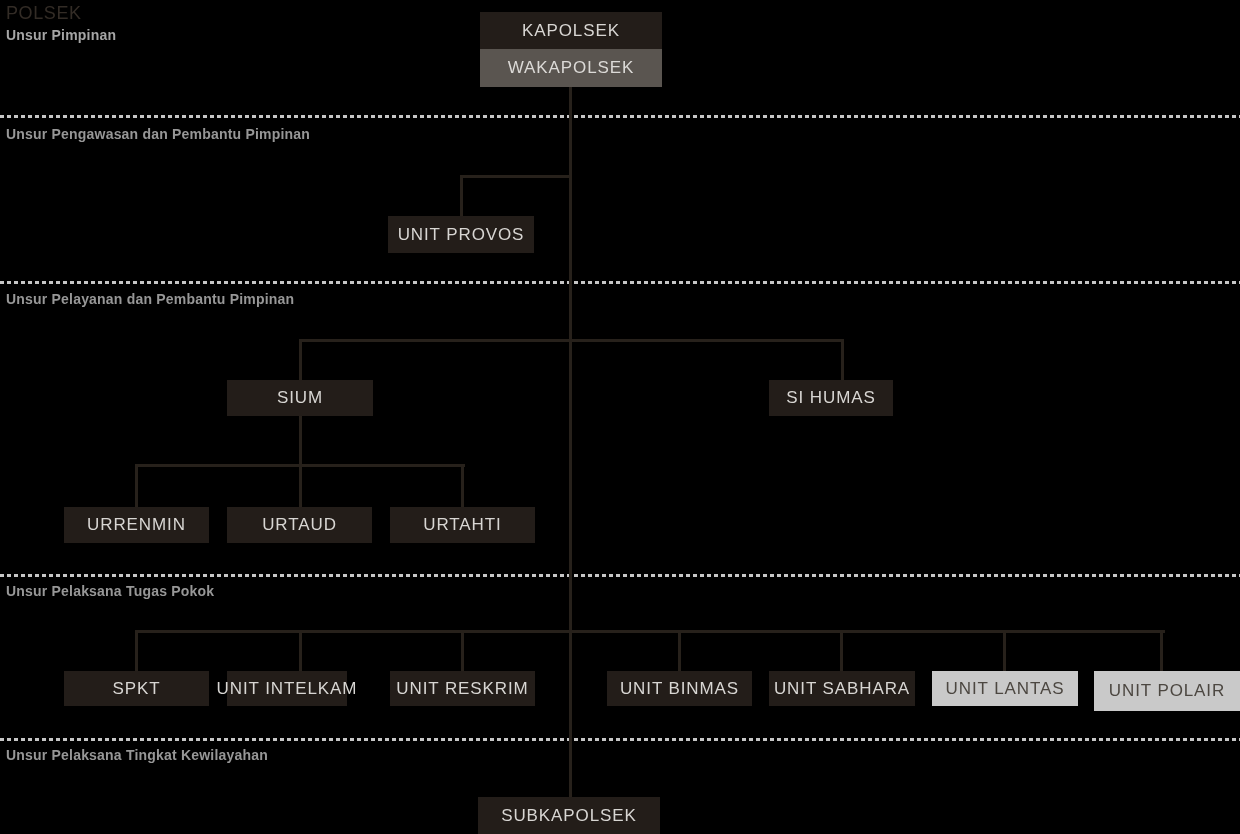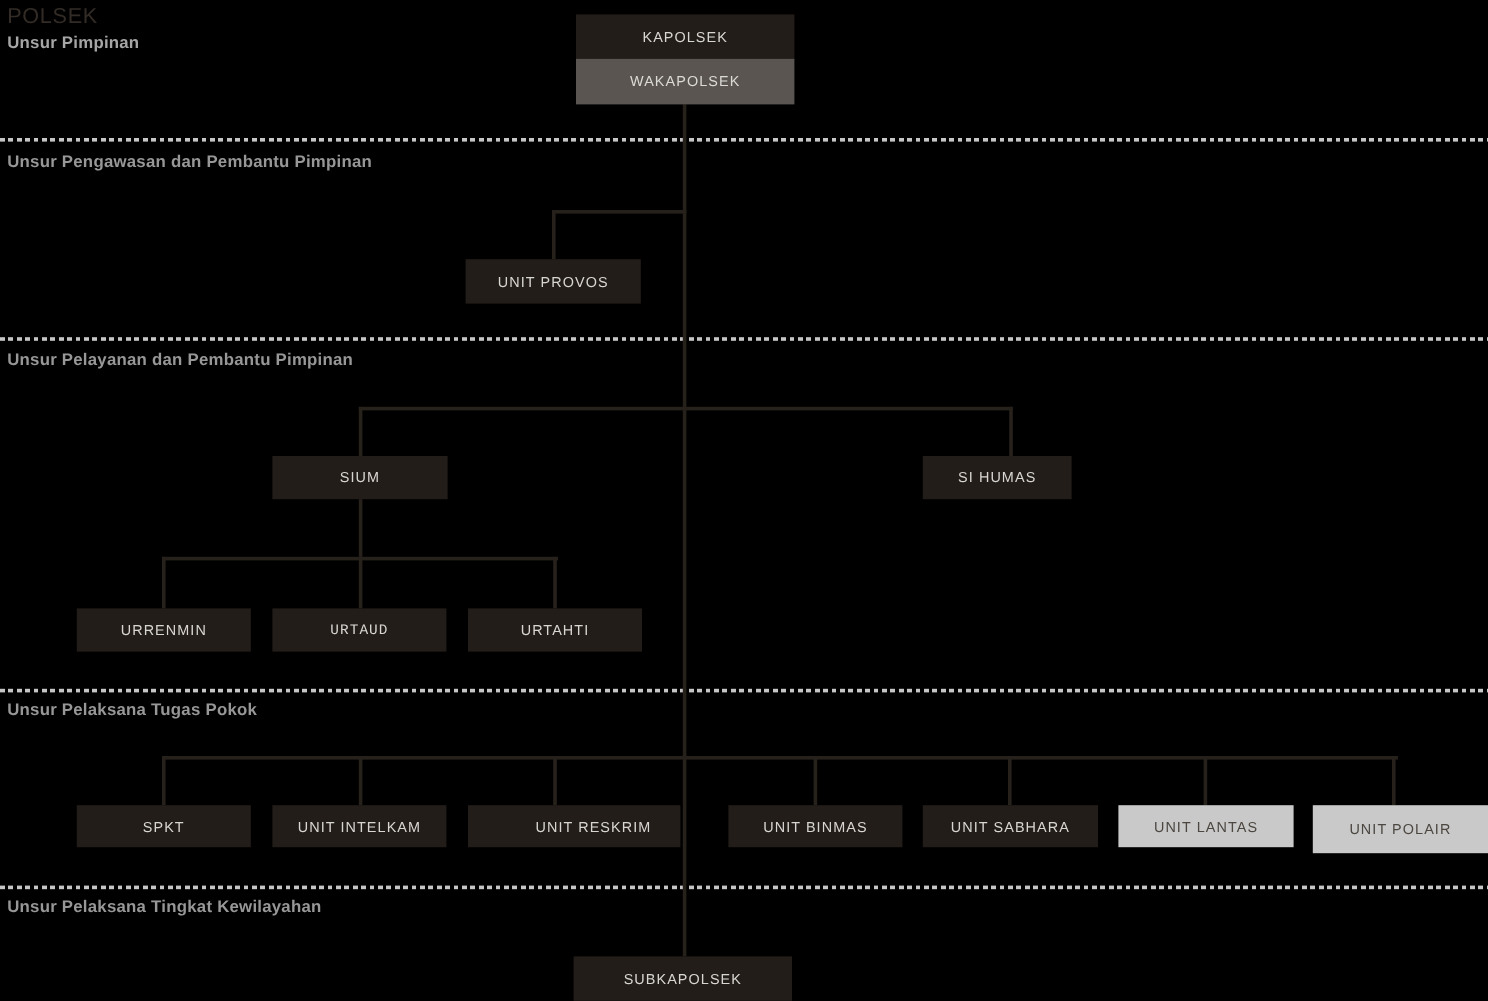--- a/index.html
+++ b/index.html
@@ -25,21 +25,21 @@
   .divider{
     position:absolute;left:0;width:1240px;height:3px;
     background:repeating-linear-gradient(90deg,#c6c6c6 0 4px,transparent 4px 7px);
   }
   .line{
     position:absolute;background:#27211b;
   }
   .node{
     position:absolute;
     display:flex;align-items:center;justify-content:center;
-    font-size:12px;font-weight:500;letter-spacing:.9px;
+    font-size:17px;font-weight:500;letter-spacing:.9px;
     text-align:center;white-space:nowrap;
   }
   .node.dark{background:#231d19;color:#d8d6d3;}
   .node.mid{background:#5a5550;color:#dcdad7;}
   .node.light{background:#c9c9c9;color:#4c4741;}
 </style>
 </head>
 <body>
 
 <div class="stage">
@@ -75,24 +75,24 @@
   <div class="line" style="left:840px;top:630px;width:3px;height:41px;"></div>
   <div class="line" style="left:1003px;top:630px;width:3px;height:41px;"></div>
   <div class="line" style="left:1160px;top:630px;width:3px;height:41px;"></div>
 
   <div class="node dark" style="left:480px;top:12px;width:182px;height:37px;">KAPOLSEK</div>
   <div class="node mid" style="left:480px;top:49px;width:182px;height:38px;">WAKAPOLSEK</div>
   <div class="node dark" style="left:388px;top:216px;width:146px;height:37px;">UNIT PROVOS</div>
   <div class="node dark" style="left:227px;top:380px;width:146px;height:36px;">SIUM</div>
   <div class="node dark" style="left:769px;top:380px;width:124px;height:36px;">SI HUMAS</div>
   <div class="node dark" style="left:64px;top:507px;width:145px;height:36px;">URRENMIN</div>
-  <div class="node dark" style="left:227px;top:507px;width:145px;height:36px;font-family:Liberation Mono, monospace;">URTAUD</div>
+  <div class="node dark" style="left:227px;top:507px;width:145px;height:36px;">URTAUD</div>
   <div class="node dark" style="left:390px;top:507px;width:145px;height:36px;">URTAHTI</div>
   <div class="node dark" style="left:64px;top:671px;width:145px;height:35px;">SPKT</div>
-  <div class="node dark" style="left:227px;top:671px;width:145px;height:35px;">UNIT INTELKAM</div>
-  <div class="node dark" style="left:390px;top:671px;width:145px;height:35px;padding-left:32px;">UNIT RESKRIM</div>
+  <div class="node dark" style="left:227px;top:671px;width:120px;height:35px;">UNIT INTELKAM</div>
+  <div class="node dark" style="left:390px;top:671px;width:145px;height:35px;">UNIT RESKRIM</div>
   <div class="node dark" style="left:607px;top:671px;width:145px;height:35px;">UNIT BINMAS</div>
   <div class="node dark" style="left:769px;top:671px;width:146px;height:35px;">UNIT SABHARA</div>
   <div class="node light" style="left:932px;top:671px;width:146px;height:35px;">UNIT LANTAS</div>
   <div class="node light" style="left:1094px;top:671px;width:146px;height:40px;">UNIT POLAIR</div>
   <div class="node dark" style="left:478px;top:797px;width:182px;height:37px;">SUBKAPOLSEK</div>
 
 </div>
 
 </body></html>

